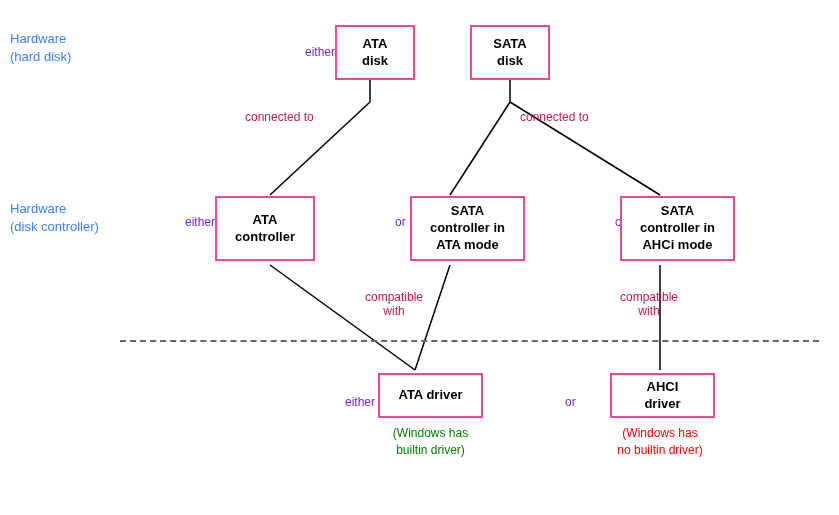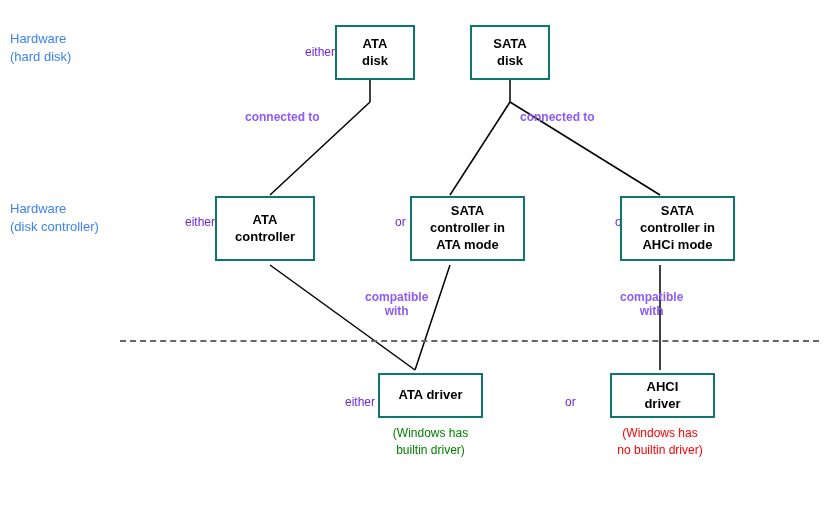--- a/index.html
+++ b/index.html
@@ -24,38 +24,37 @@
       position: absolute;
       left: 10px;
       font-size: 13px;
       line-height: 1.4;
       color: #3b82f6;
     }
 
     
     .box {
       position: absolute;
-      border: 2px solid #0f766e;
+      border: 2px solid #ec4899;
       text-align: center;
       display: flex;
       align-items: center;
       justify-content: center;
       font-size: 13px;
       font-weight: bold;
       background: #fff;
       line-height: 1.3;
     }
 
     
     .connector-label {
       position: absolute;
       font-size: 12px;
-      color: #8b5cf6;
+      color: #be185d;
       text-align: center;
-      font-weight: bold;
     }
 
     
     .rel-label {
       position: absolute;
       font-size: 12px;
       color: #6d28d9;
     }
 
     

